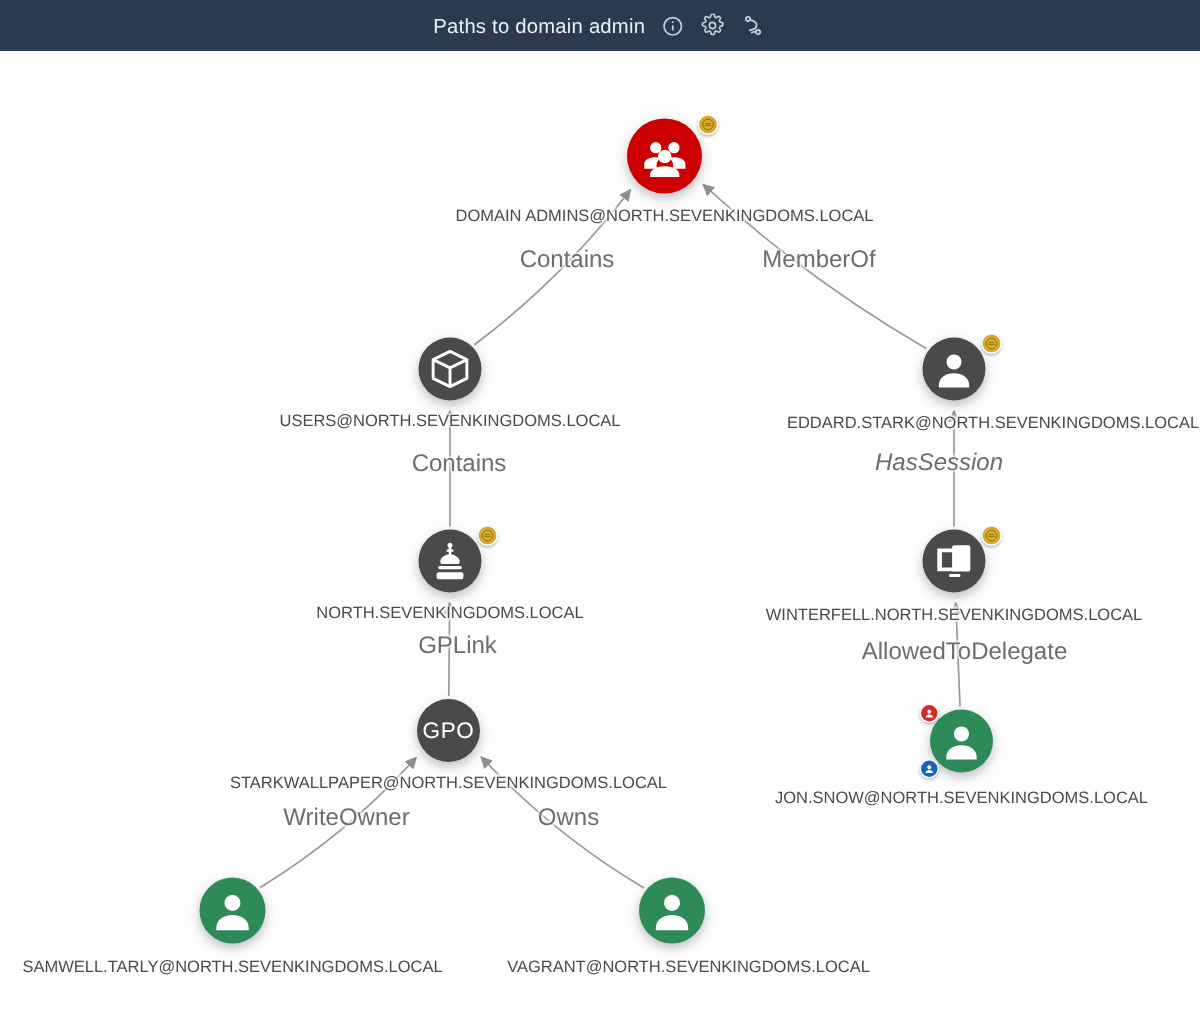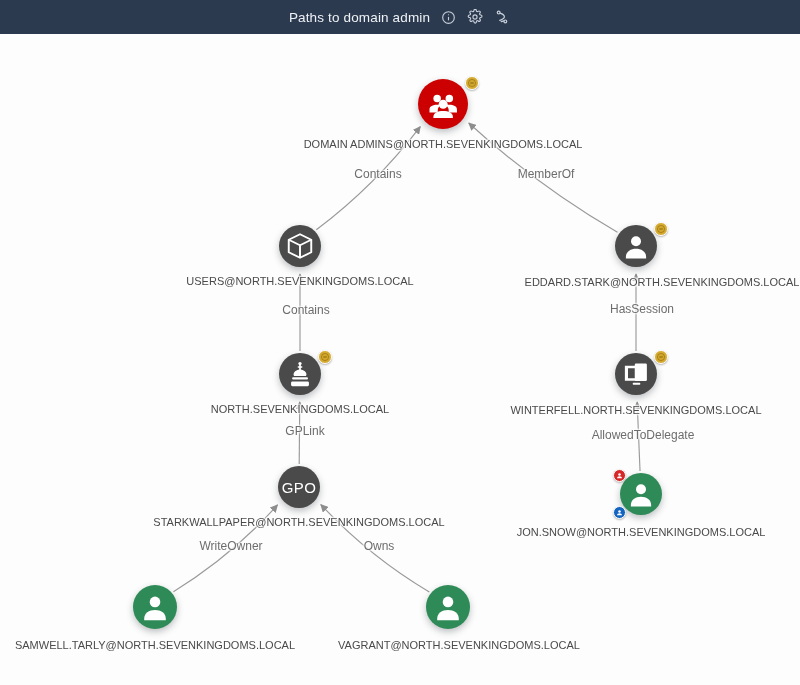--- a/index.html
+++ b/index.html
@@ -102,21 +102,21 @@
        0 1px 1.5px #fdfdfd, 0 -1px 1.5px #fdfdfd,
        1px 1px 1.5px #fdfdfd, -1px -1px 1.5px #fdfdfd;
     user-select: none;
     pointer-events: none;
   }
 
   .elabel {
     position: absolute;
     transform: translate(-50%, -50%);
     white-space: nowrap;
-    font-size: 12px;
+    font-size: 16px;
     color: #6d6d6d;
     text-shadow:
        1px 0 2px #fdfdfd, -1px 0 2px #fdfdfd,
        0 1px 2px #fdfdfd, 0 -1px 2px #fdfdfd;
     user-select: none;
     z-index: 6;
     cursor: default;
     padding-left: 12px;
   }
 </style>
@@ -170,21 +170,21 @@
           <path d="M 640.0424974716199 437.0199393188759 Q 638.6040763617805 402.49783268273086 637.1656552519411 367.97572604658586" marker-end="url(#arrow)"></path>
           <path d="M 173.43731071033702 557.6355744080524 Q 231.86540143745003 521.9625815953027 277.4898041712735 470.9251631906054" marker-end="url(#arrow)"></path>
           <path d="M 429.30820391468336 557.946204495047 Q 368.78523488004595 522.042731327628 320.8070954328694 470.56276142244513" marker-end="url(#arrow)"></path>
         </g>
     </svg>
 
     <div id="edge-labels">
         <div class="elabel" style="left: 372px; top: 140px;">Contains</div>
         <div class="elabel" style="left: 540px; top: 140px;">MemberOf</div>
         <div class="elabel" style="left: 300px; top: 276px;">Contains</div>
-        <div class="elabel" style="left: 636px; top: 275px;">HasSession</div>
+        <div class="elabel" style="left: 620px; top: 275px; font-style: italic;">HasSession</div>
         <div class="elabel" style="left: 299px; top: 397px;">GPLink</div>
         <div class="elabel" style="left: 637px; top: 401px;">AllowedToDelegate</div>
         <div class="elabel" style="left: 225px; top: 512px;">WriteOwner</div>
         <div class="elabel" style="left: 373px; top: 512px;">Owns</div>
       </div>
     <div id="nodes">
         <div class="node" style="left: 443px; top: 70px;">
           <div class="bubble" style="width: 50px; height: 50px; background: rgb(204, 0, 0);">
             <svg width="36" height="36" viewBox="0 0 24 24" fill="#ffffff">
               <circle cx="8.1" cy="8.3" r="2.5"></circle>

